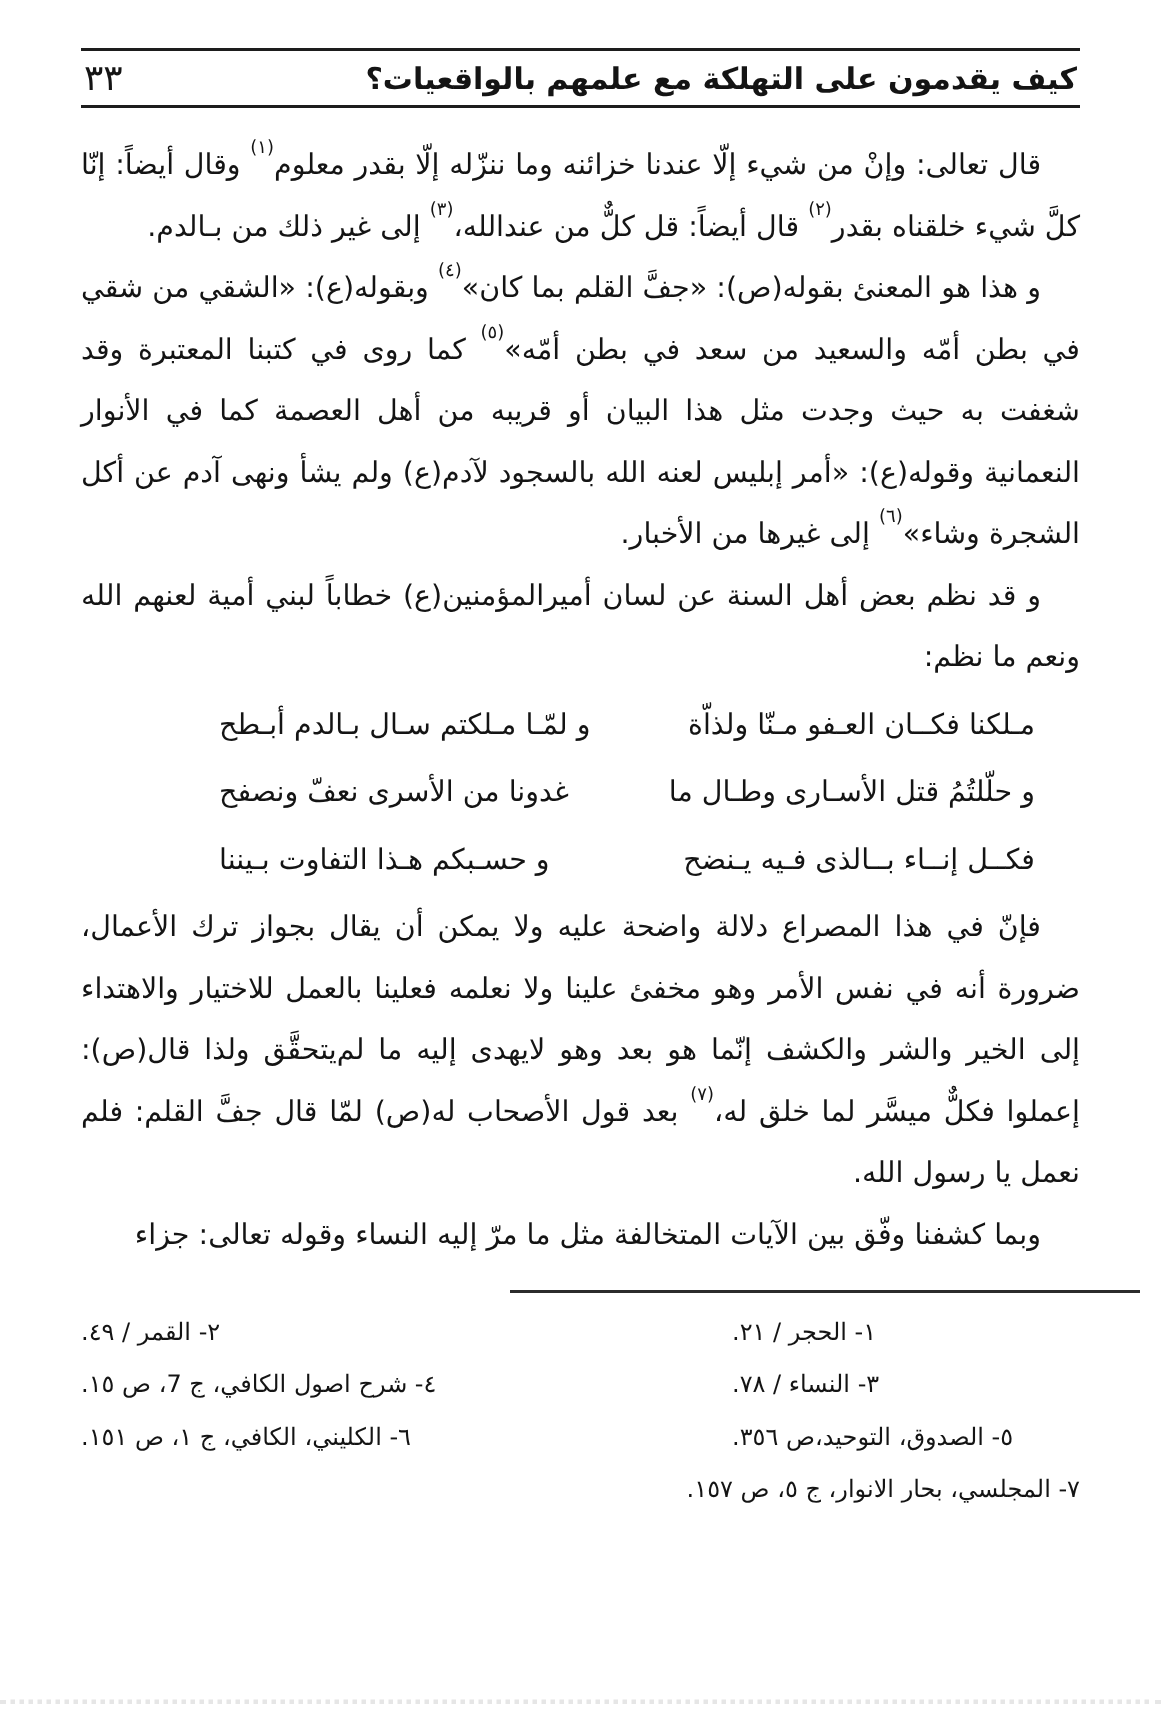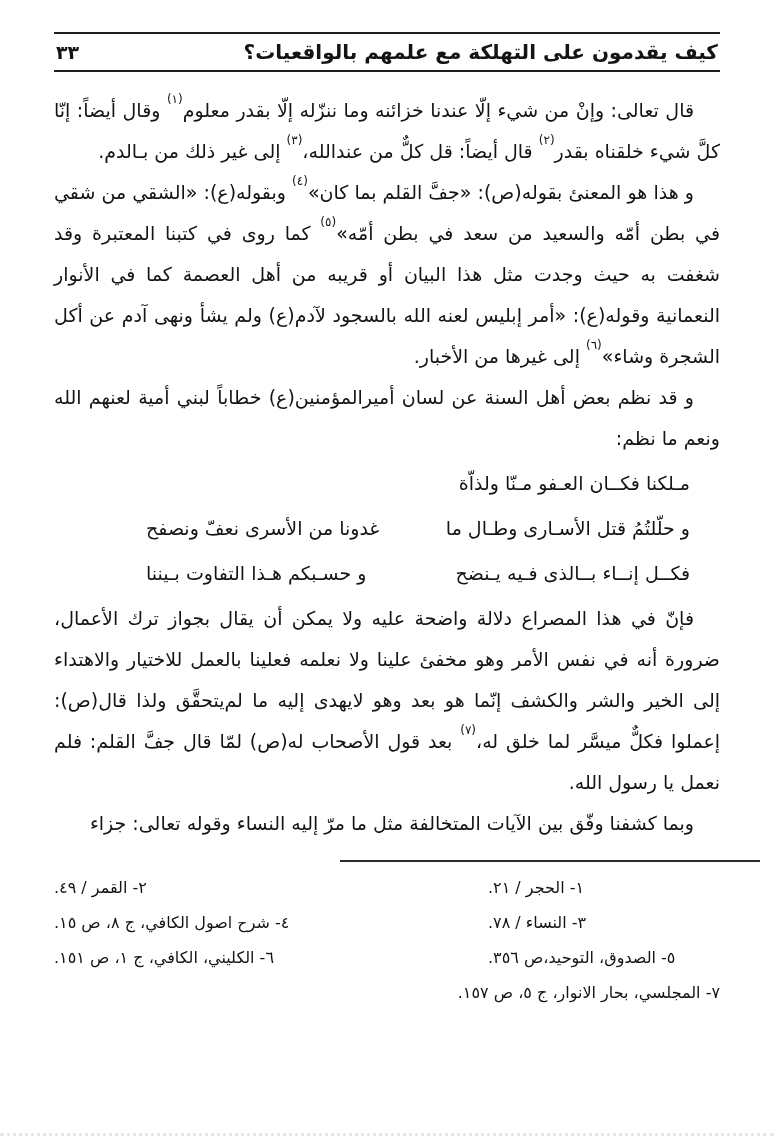--- a/index.html
+++ b/index.html
@@ -21,22 +21,22 @@
     justify-content: space-between;
     align-items: center;
     padding: 5px 2px;
   }
   .header .title {
     font-weight: 700;
     font-size: 20px;
     line-height: 26px;
   }
   .header .pagenum {
-    font-weight: 700;
-    font-size: 19px;
+    font-weight: 400;
+    font-size: 24px;
     line-height: 26px;
     letter-spacing: 1px;
   }
   .body-text {
     margin: 18px 54px 0 54px;
     font-size: 19px;
     line-height: 41px;
     text-align: justify;
   }
   .body-text p { margin: 0; }
@@ -91,41 +91,42 @@
     <span class="pagenum">٣٣</span>
   </div>
 
   <div class="body-text">
       <p class="indent"><span>قال تعالى: وإنْ من شيء إلّا عندنا خزائنه وما ننزّله إلّا بقدر معلوم</span><sup class="fn-mark">(١)</sup><span> وقال أيضاً: إنّا كلَّ شيء خلقناه بقدر</span><sup class="fn-mark">(٢)</sup><span> قال أيضاً: قل كلٌّ من عندالله،</span><sup class="fn-mark">(٣)</sup><span> إلى غير ذلك من بـالدم.</span></p>
       <p class="indent"><span>و هذا هو المعنئ بقوله(ص): «جفَّ القلم بما كان»</span><sup class="fn-mark">(٤)</sup><span> وبقوله(ع): «الشقي من شقي في بطن أمّه والسعيد من سعد في بطن أمّه»</span><sup class="fn-mark">(٥)</sup><span> كما روى في كتبنا المعتبرة وقد شغفت به حيث وجدت مثل هذا البيان أو قريبه من أهل العصمة كما في الأنوار النعمانية وقوله(ع): «أمر إبليس لعنه الله بالسجود لآدم(ع) ولم يشأ ونهى آدم عن أكل الشجرة وشاء»</span><sup class="fn-mark">(٦)</sup><span> إلى غيرها من الأخبار.</span></p>
       <p class="indent"><span>و قد نظم بعض أهل السنة عن لسان أميرالمؤمنين(ع) خطاباً لبني أمية لعنهم الله ونعم ما نظم:</span></p>
       <div class="poem">
         <div class="verse">
           <span>مـلكنا فكــان العـفو مـنّا ولذاّة</span>
+          <span>و لمّـا مـلكتم سـال بـالدم أبـطح</span>
         </div>
         <div class="verse">
           <span>و حلّلتُمُ قتل الأسـارى وطـال ما</span>
           <span>غدونا من الأسرى نعفّ ونصفح</span>
         </div>
         <div class="verse">
           <span>فكــل إنــاء بــالذى فـيه يـنضح</span>
           <span>و حسـبكم هـذا التفاوت بـيننا</span>
         </div>
       </div>
       <p class="indent"><span>فإنّ في هذا المصراع دلالة واضحة عليه ولا يمكن أن يقال بجواز ترك الأعمال، ضرورة أنه في نفس الأمر وهو مخفئ علينا ولا نعلمه فعلينا بالعمل للاختيار والاهتداء إلى الخير والشر والكشف إنّما هو بعد وهو لايهدى إليه ما لم‌يتحقَّق ولذا قال(ص): إعملوا فكلٌّ ميسَّر لما خلق له،</span><sup class="fn-mark">(٧)</sup><span> بعد قول الأصحاب له(ص) لمّا قال جفَّ القلم: فلم نعمل يا رسول الله.</span></p>
       <p class="indent"><span>وبما كشفنا وفّق بين الآيات المتخالفة مثل ما مرّ إليه النساء وقوله تعالى: جزاء</span></p>
     </div>
 
   <div class="footnotes">
     <div class="footnote-separator"></div>
     <div class="footnotes-grid">
         <div class="fn">١- الحجر / ٢١.</div>
         <div class="fn">٢- القمر / ٤٩.</div>
         <div class="fn">٣- النساء / ٧٨.</div>
-        <div class="fn">٤- شرح اصول الكافي، ج ٨، ص ١٥.</div>
+        <div class="fn">٤- شرح اصول الكافي، ج 7، ص ١٥.</div>
         <div class="fn">٥- الصدوق، التوحيد،ص ٣٥٦.</div>
         <div class="fn">٦- الكليني، الكافي، ج ١، ص ١٥١.</div>
         <div class="fn">٧- المجلسي، بحار الانوار، ج ٥، ص ١٥٧.</div>
         <div class="fn"></div>
       </div>
   </div>
 
   <div class="scan-edge"></div>
 
 </div>

